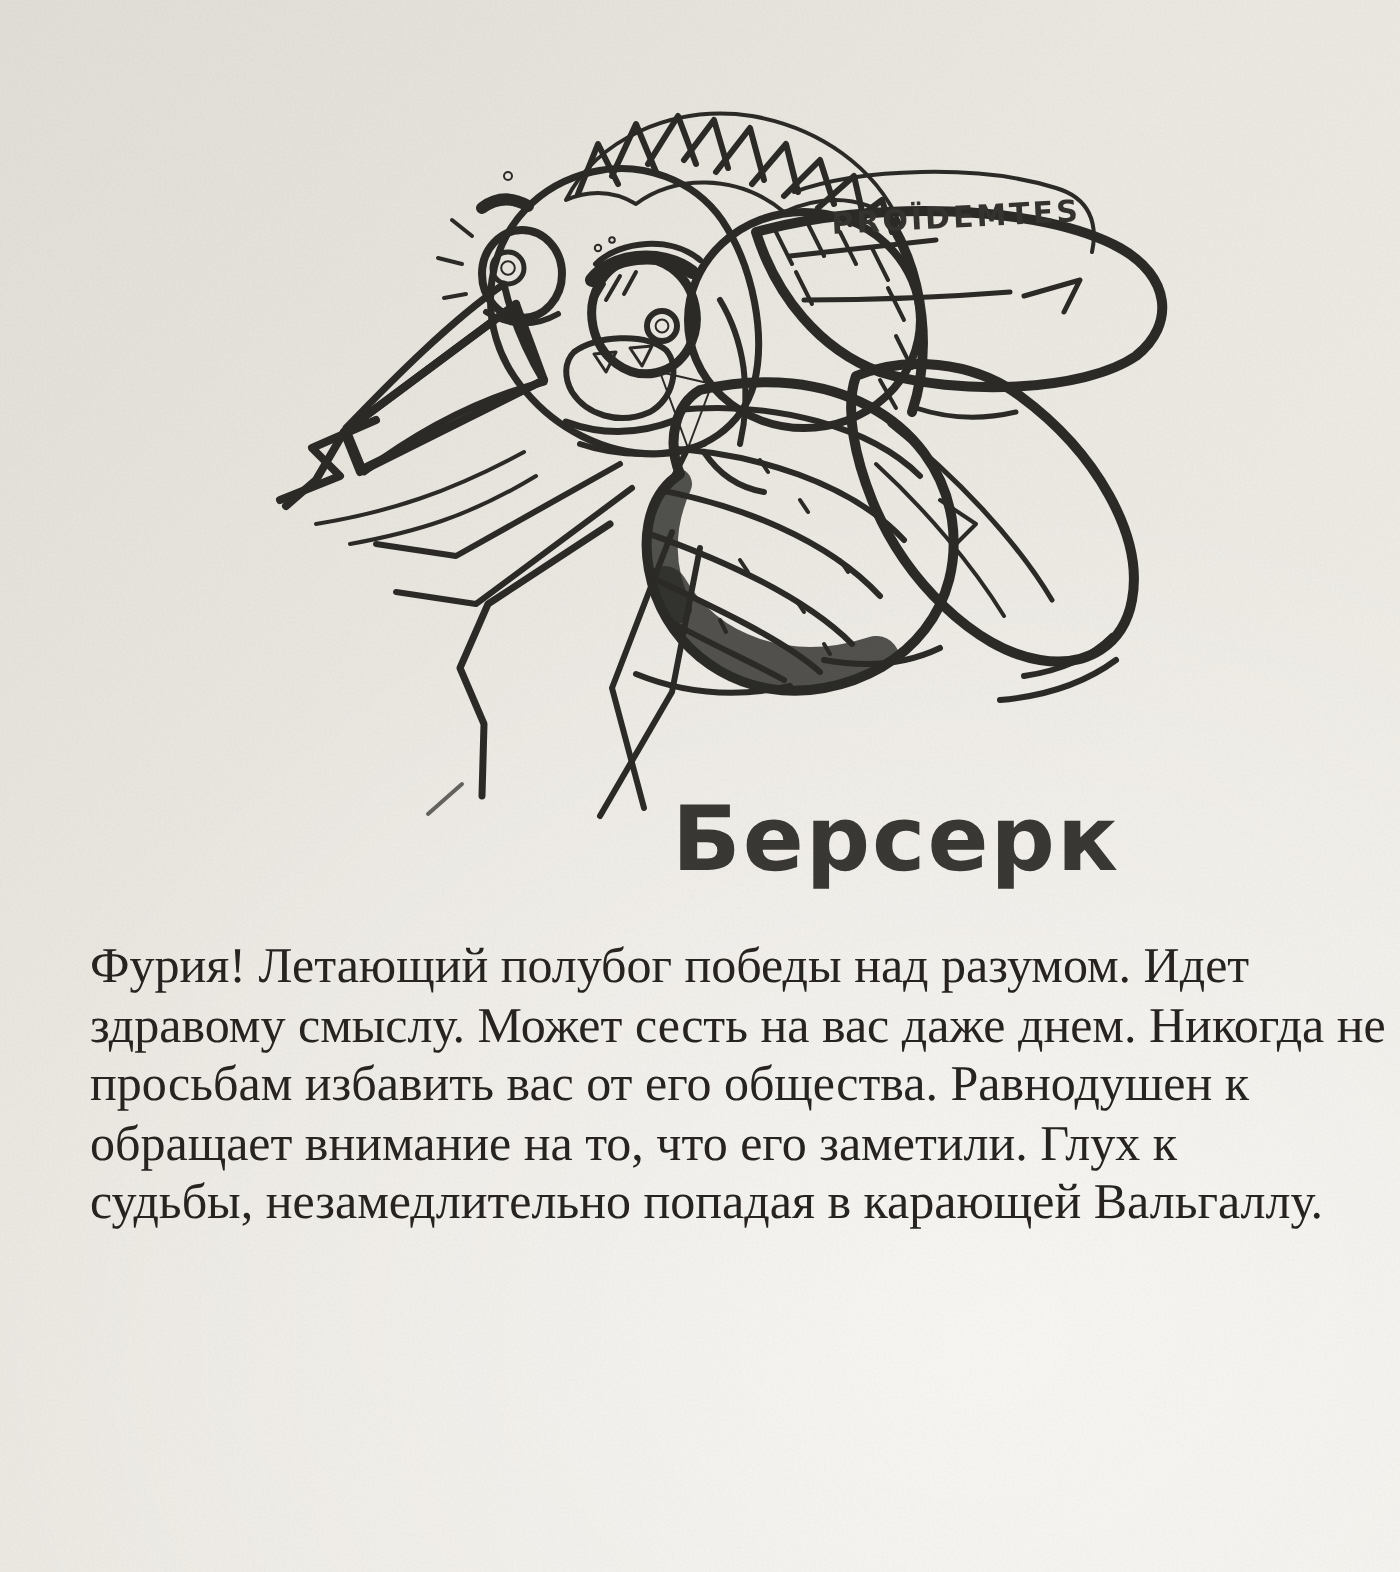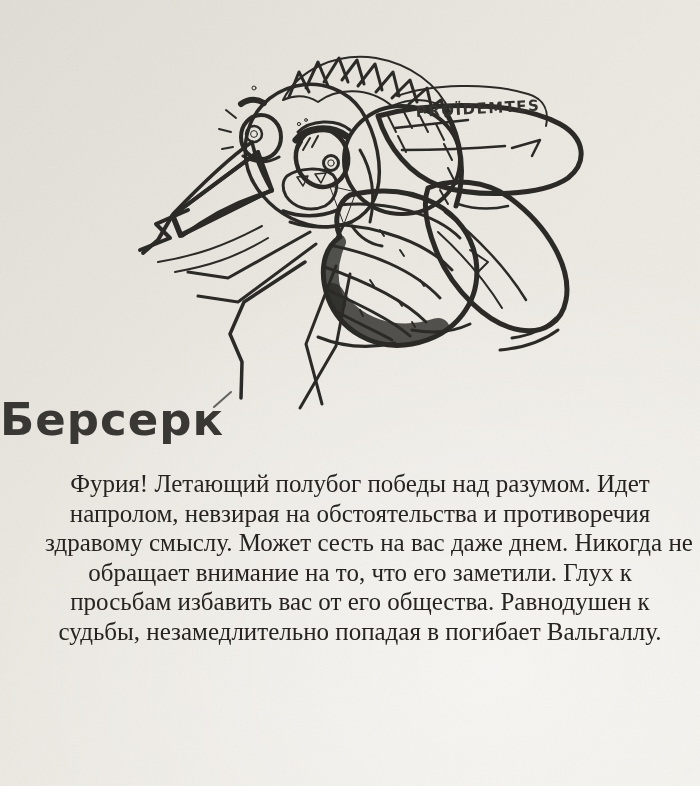--- a/index.html
+++ b/index.html
@@ -19,30 +19,30 @@
   .f-face{fill:var(--face,#efede7);}
   .f-thorax{fill:#d9d6d0;}
   .f-hair{fill:#e2dfd9;}
   .f-abdo{fill:#e9e6e0;}
   .f-ink{fill:var(--ink,#2b2a27);stroke:none;}
   .f-white{fill:#f6f4ef;}
   .f-mouth{fill:#1e1c1a;}
   .shade-band{stroke:var(--shade,#b7b4ae);opacity:.8;}
   .thin{stroke-width:2;}
   .page-title{
-    position:absolute;z-index:3;top:392px;left:0;width:560px;text-align:left;
+    position:absolute;z-index:3;top:392px;left:0;width:560px;text-align:right;
     font-family:"DejaVu Sans", sans-serif;font-weight:700;font-size:45px;line-height:56px;
     letter-spacing:1px;color:var(--title-color,#3a3835);
   }
   .desc{
     position:absolute;z-index:3;top:469px;left:45px;width:630px;
     font-family:"Liberation Serif", serif;font-size:25px;line-height:29.6px;
     color:var(--text-color,#262320);
   }
-  .desc .line{white-space:nowrap;text-align:center;}
+  .desc .line{white-space:nowrap;}
   .wing-label{
     font-family:"DejaVu Sans", sans-serif;font-weight:600;font-size:15px;
     letter-spacing:1.5px;fill:#35332f;stroke:none;
   }
 </style>
 </head>
 <body>
 
 <div class="stage">
 
@@ -208,25 +208,24 @@
     <g>
       <path class="thin" d="M 397 96 C 430 84 490 82 528 94 C 545 99 549 112 546 126"></path>
       <text class="wing-label" x="416" y="117" transform="rotate(-3 416 117)">PROÏDEMTES</text>
     </g>
   </svg>
 
   <div class="page-title">Берсерк</div>
 
   <div class="desc">
     <div class="line">Фурия! Летающий полубог победы над разумом. Идет</div>
-    <div class="line">напролом, невзирая на обстоятельства и противоречия</div>
     <div class="line">здравому смыслу. Может сесть на вас даже днем. Никогда не</div>
+    <div class="line">просьбам избавить вас от его общества. Равнодушен к</div>
     <div class="line">обращает внимание на то, что его заметили. Глух к</div>
-    <div class="line">просьбам избавить вас от его общества. Равнодушен к</div>
-    <div class="line">судьбы, незамедлительно попадая в погибает Вальгаллу.</div>
+    <div class="line">судьбы, незамедлительно попадая в карающей Вальгаллу.</div>
   </div>
 
   <svg class="grain-layer" width="700" height="786" viewBox="0 0 700 786">
     <filter id="grain">
       <feTurbulence type="fractalNoise" baseFrequency="0.8" numOctaves="2" seed="7"></feTurbulence>
       <feColorMatrix type="matrix" values="0 0 0 0 0.55  0 0 0 0 0.54  0 0 0 0 0.51  0 0 0 0.22 0"></feColorMatrix>
     </filter>
     <rect width="700" height="786" filter="url(#grain)"></rect>
   </svg>
 

